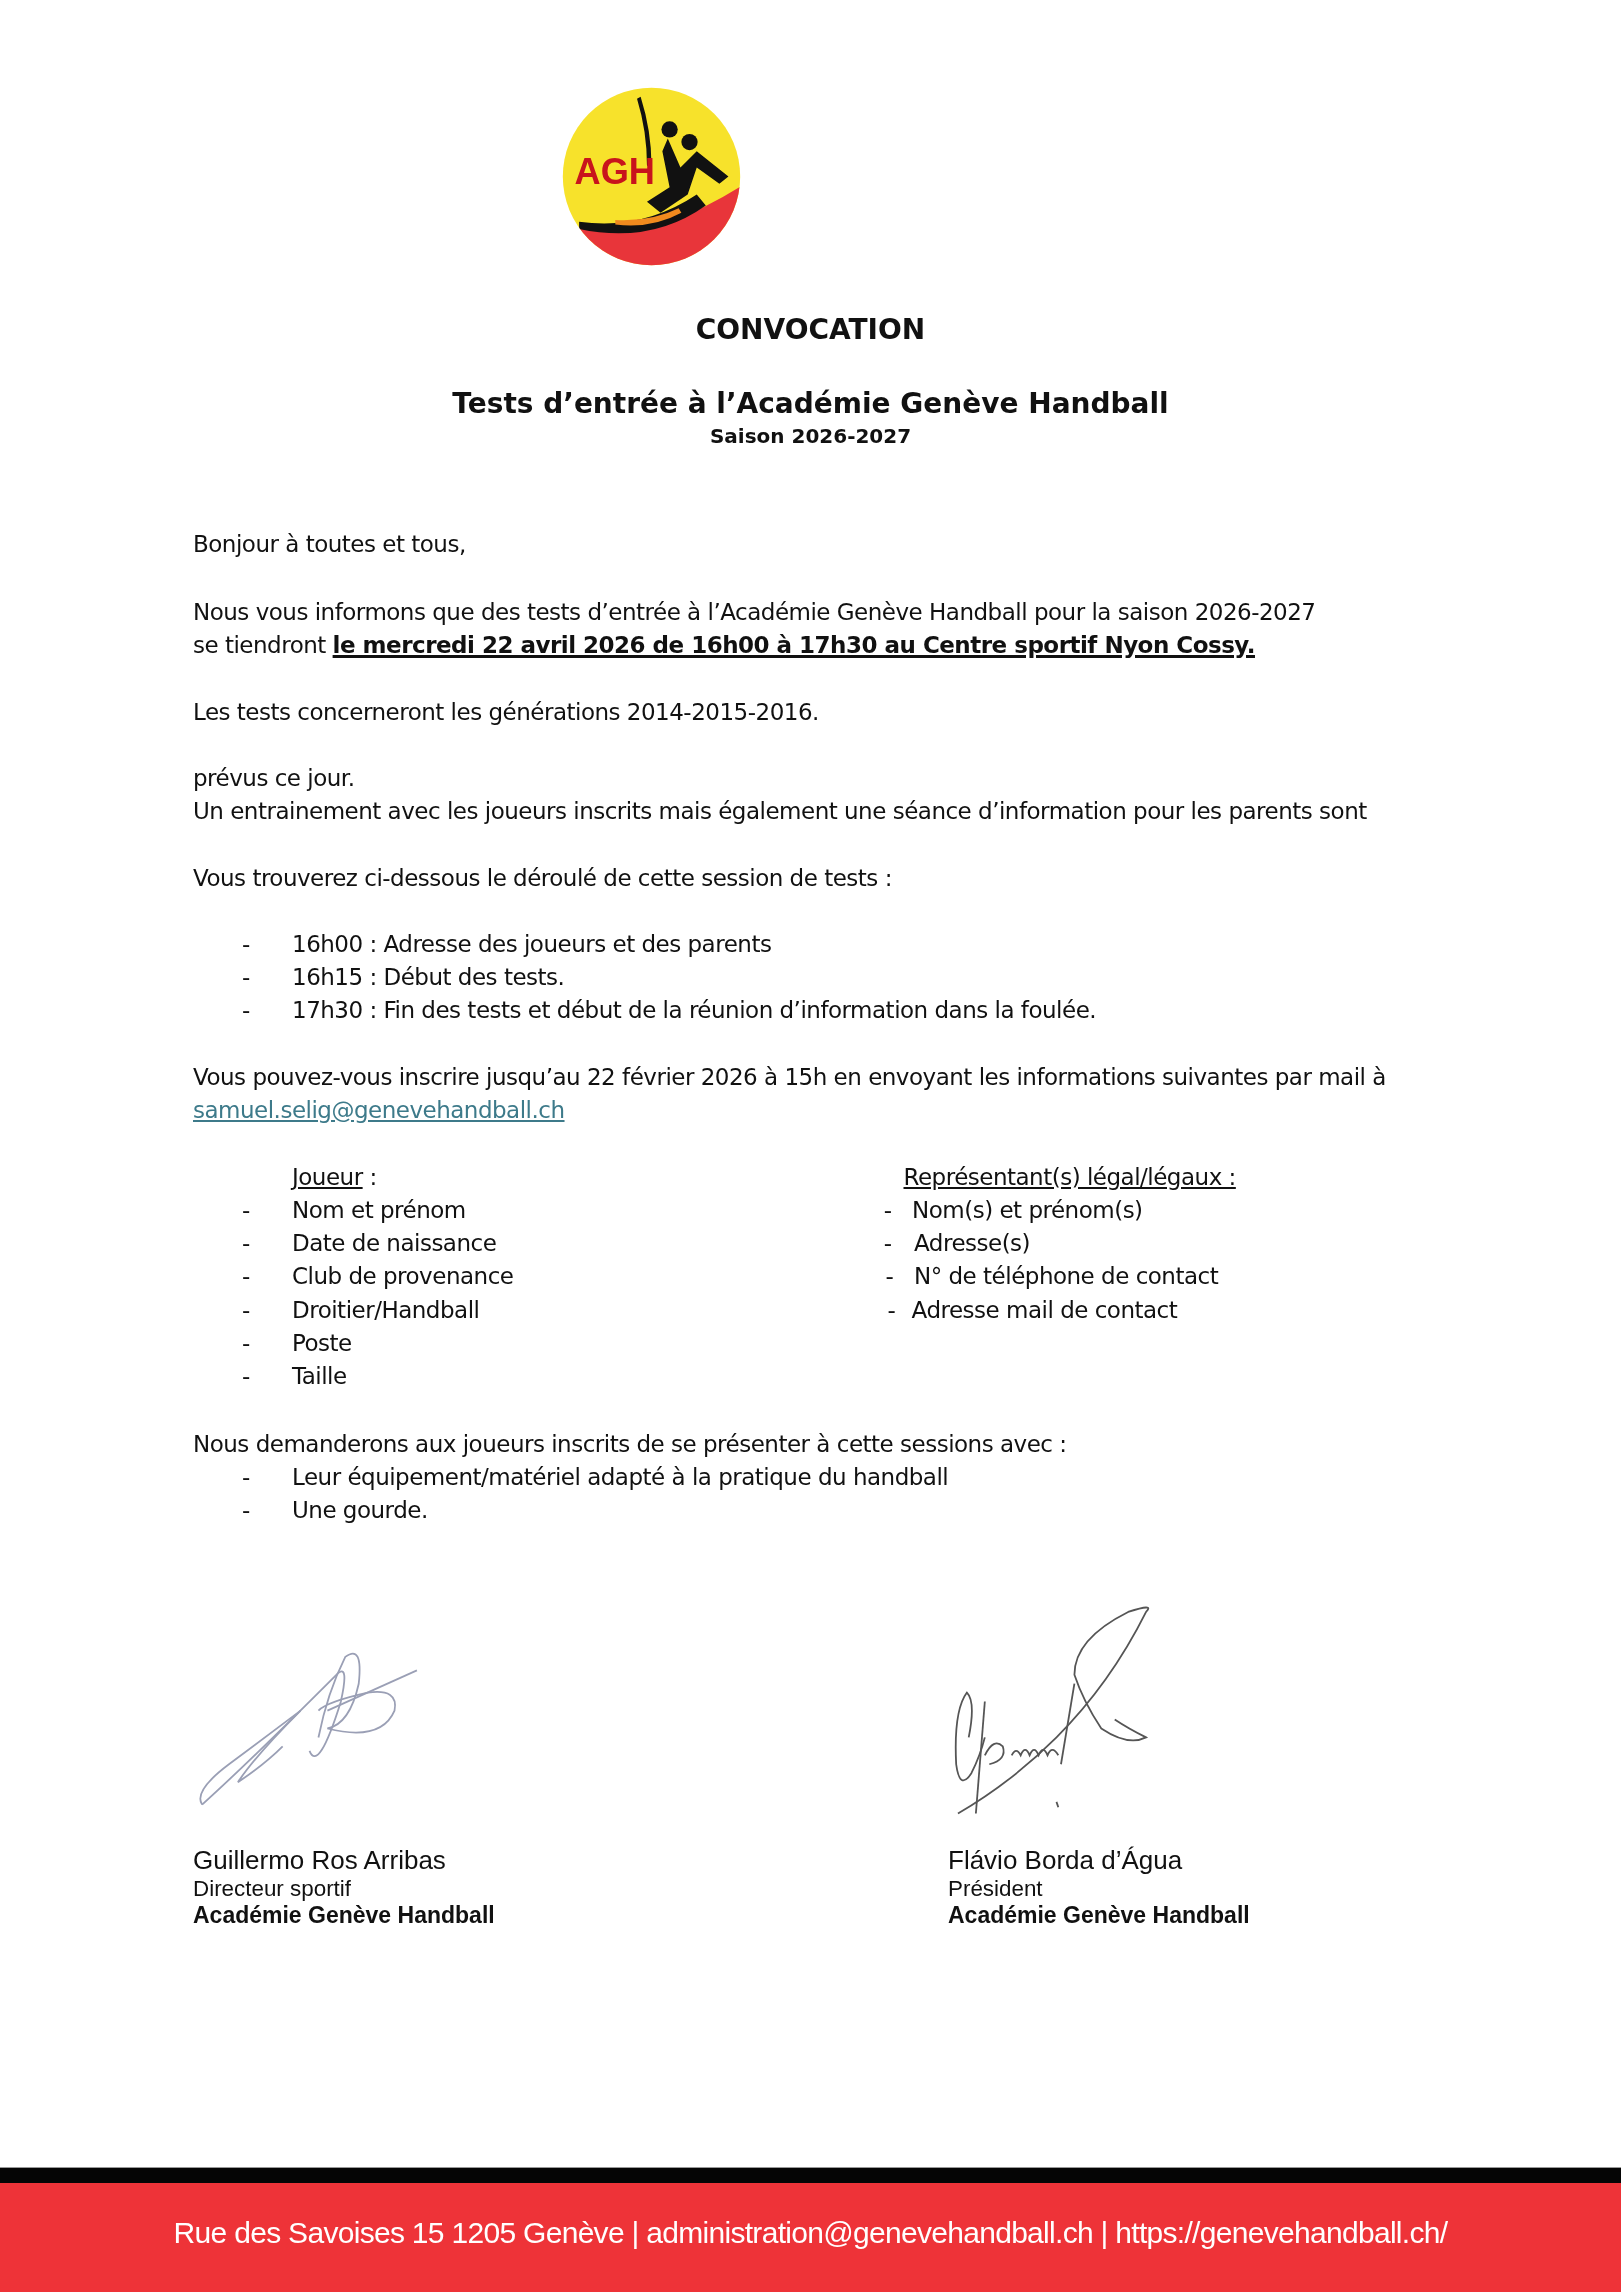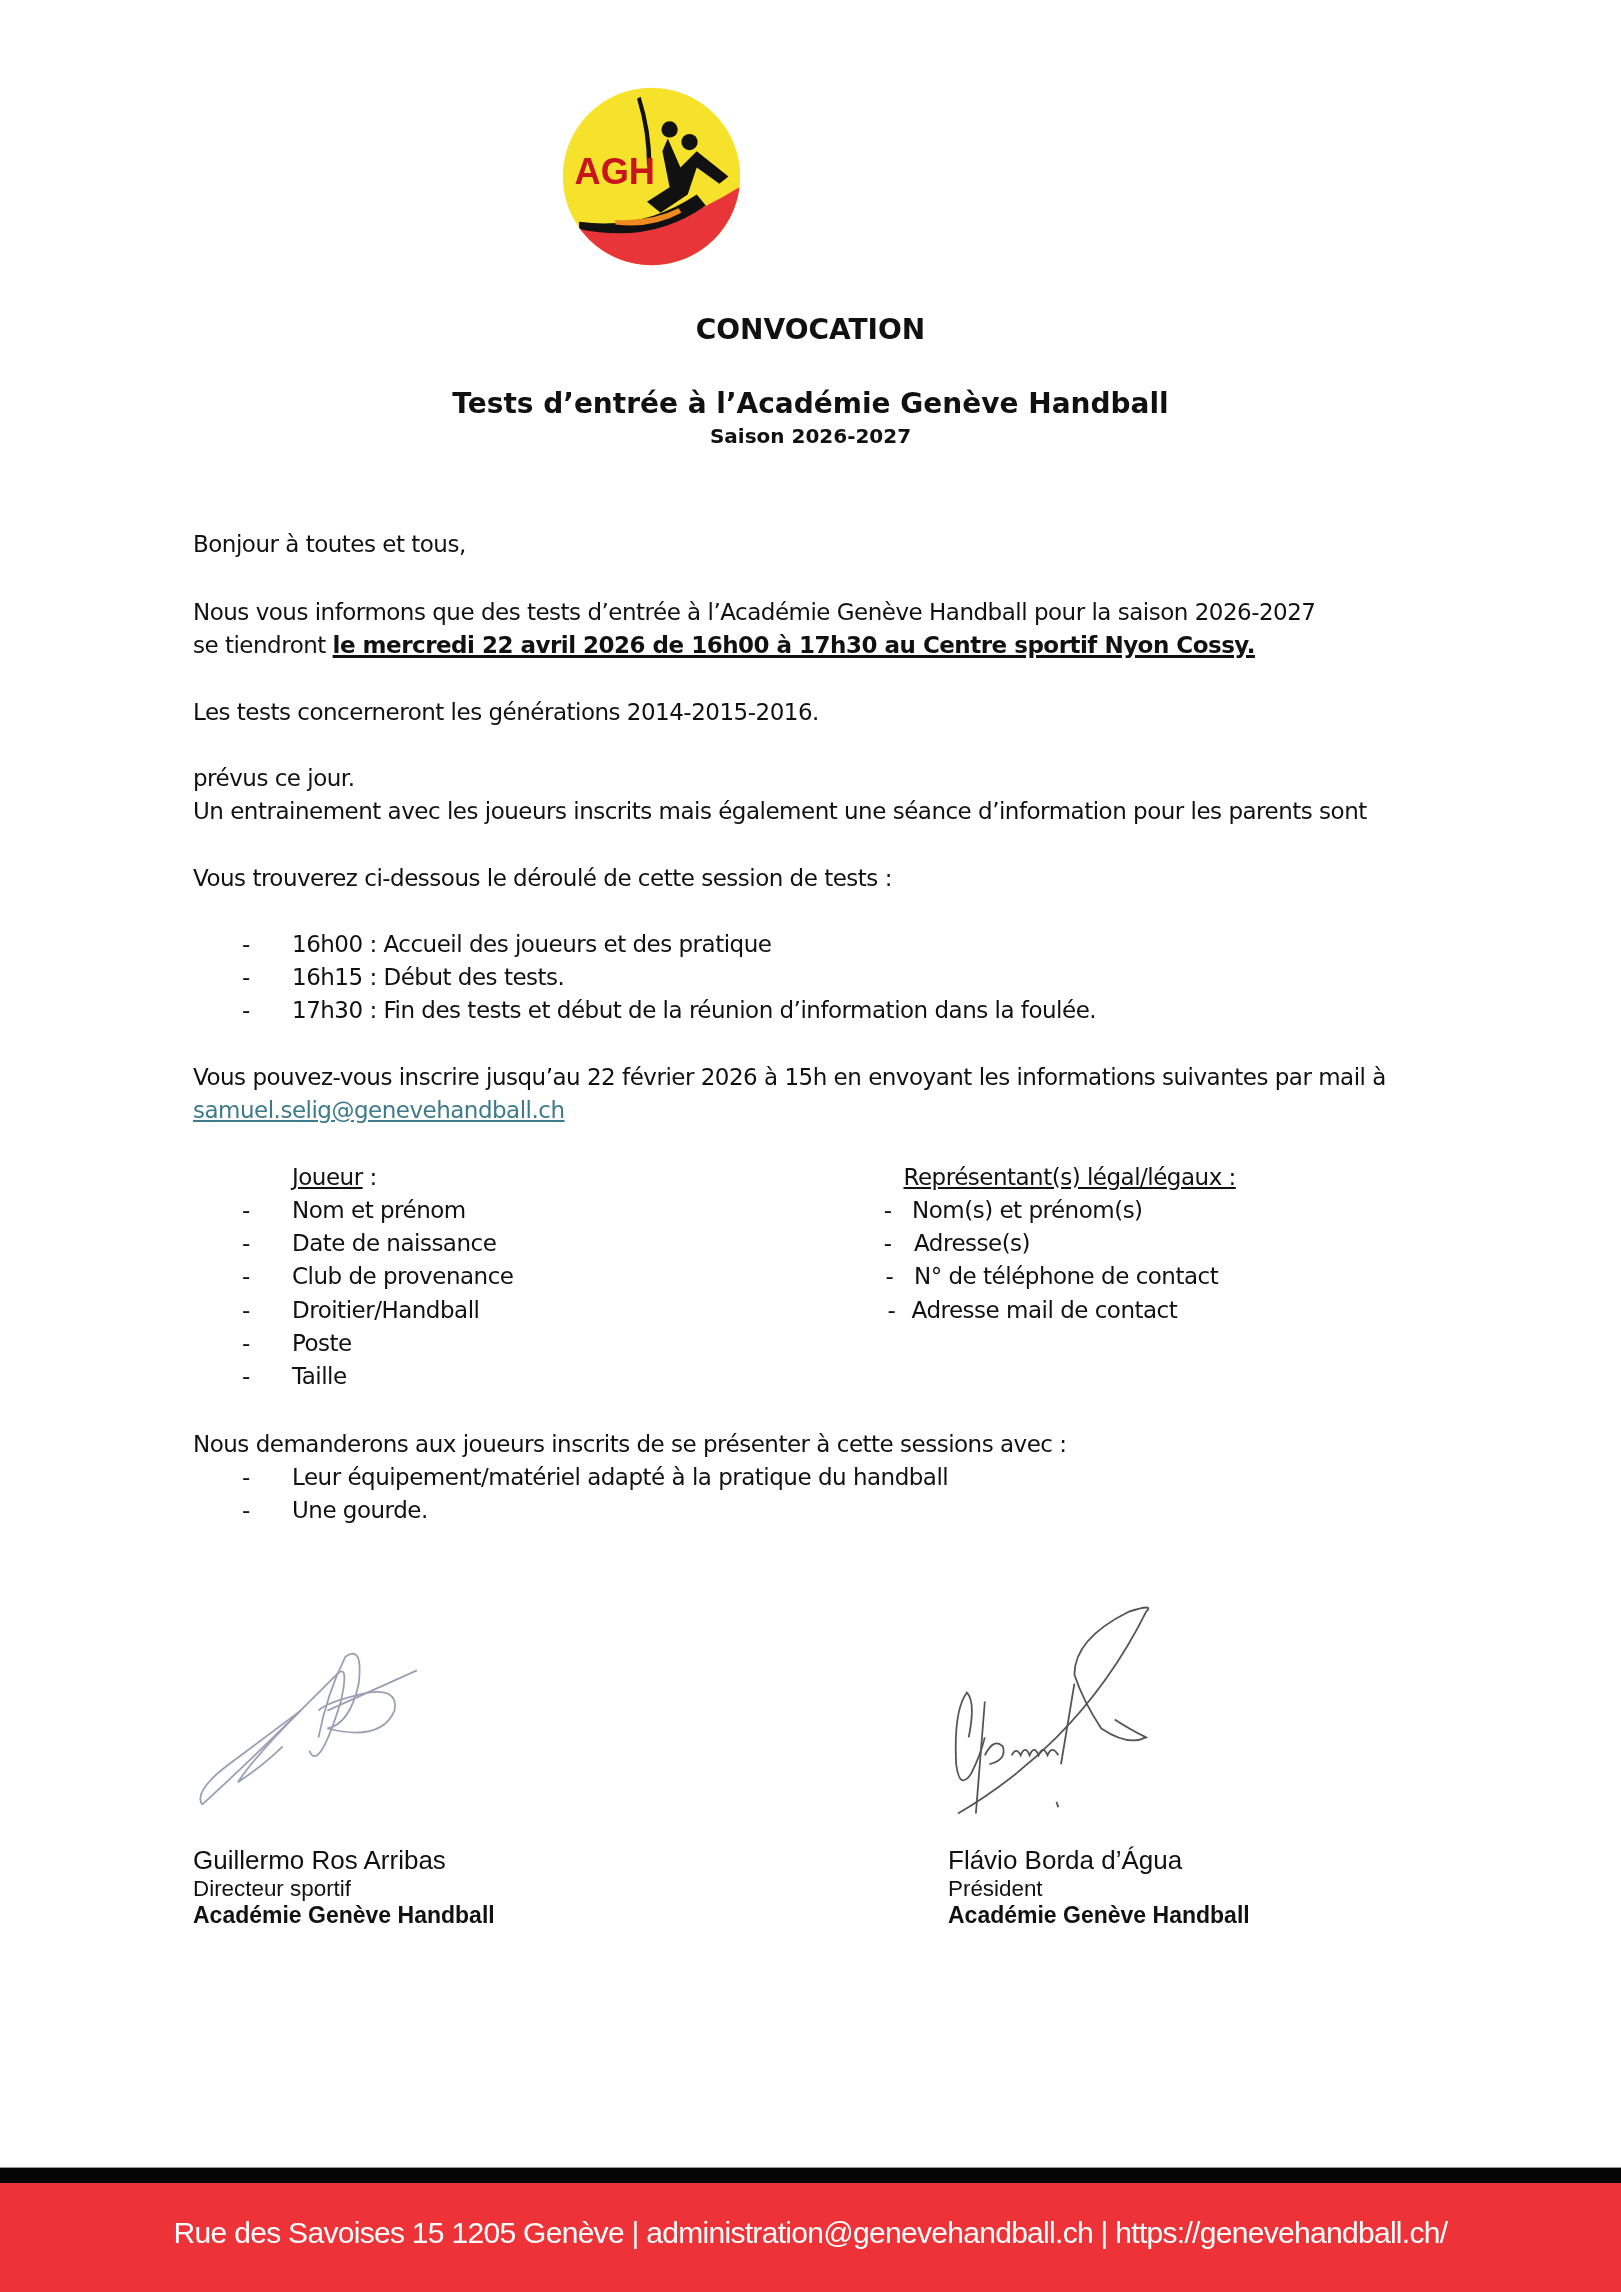--- a/index.html
+++ b/index.html
@@ -91,21 +91,21 @@
 
 <div class="abs body" style="top:762px;">
   <div>prévus ce jour.</div>
   <div>Un entrainement avec les joueurs inscrits mais également une séance d’information pour les parents sont</div>
 </div>
 
 <div class="abs body" style="top:862px;">Vous trouverez ci-dessous le déroulé de cette session de tests :</div>
 
 <div class="abs" style="left:193px; top:928px; width:1254px; height:99px;">
   <div class="bullet-row" style="left:49px; top:0;"><span>-</span></div>
-  <div class="bullet-row" style="left:99px; top:0;">16h00 : Accueil des joueurs et des pratique</div>
+  <div class="bullet-row" style="left:99px; top:0;">16h00 : Adresse des joueurs et des parents</div>
   <div class="bullet-row" style="left:49px; top:33px;"><span>-</span></div>
   <div class="bullet-row" style="left:99px; top:33px;">16h15 : Début des tests.</div>
   <div class="bullet-row" style="left:49px; top:66px;"><span>-</span></div>
   <div class="bullet-row" style="left:99px; top:66px;">17h30 : Fin des tests et début de la réunion d’information dans la foulée.</div>
 </div>
 
 <div class="abs body" style="top:1061px;">
   <div>Vous pouvez-vous inscrire jusqu’au 22 février 2026 à 15h en envoyant les informations suivantes par mail à</div>
   <div><a class="link">samuel.selig@genevehandball.ch</a></div>
 </div>

